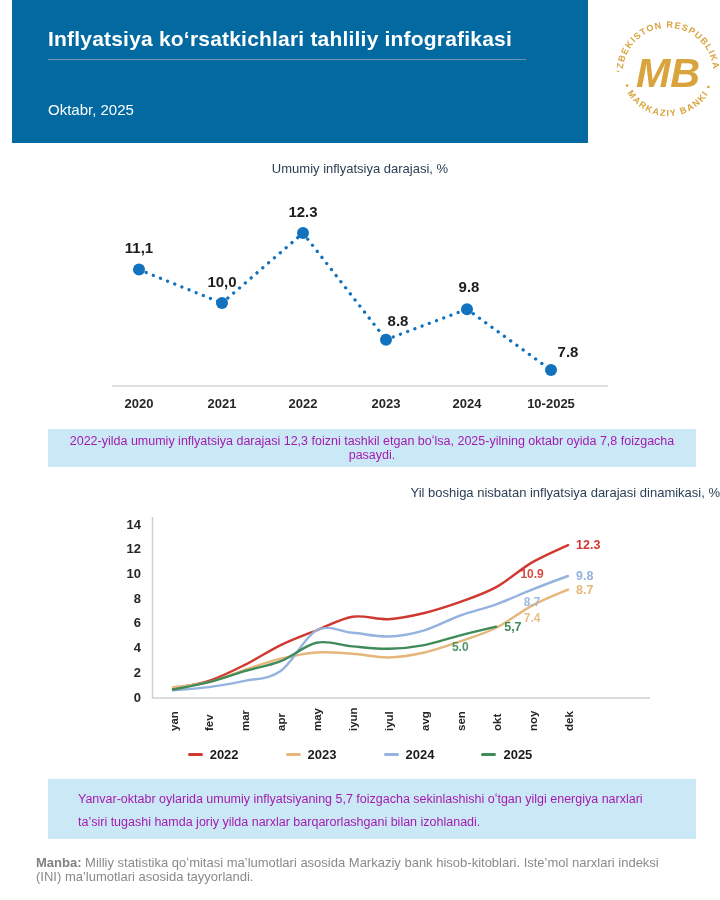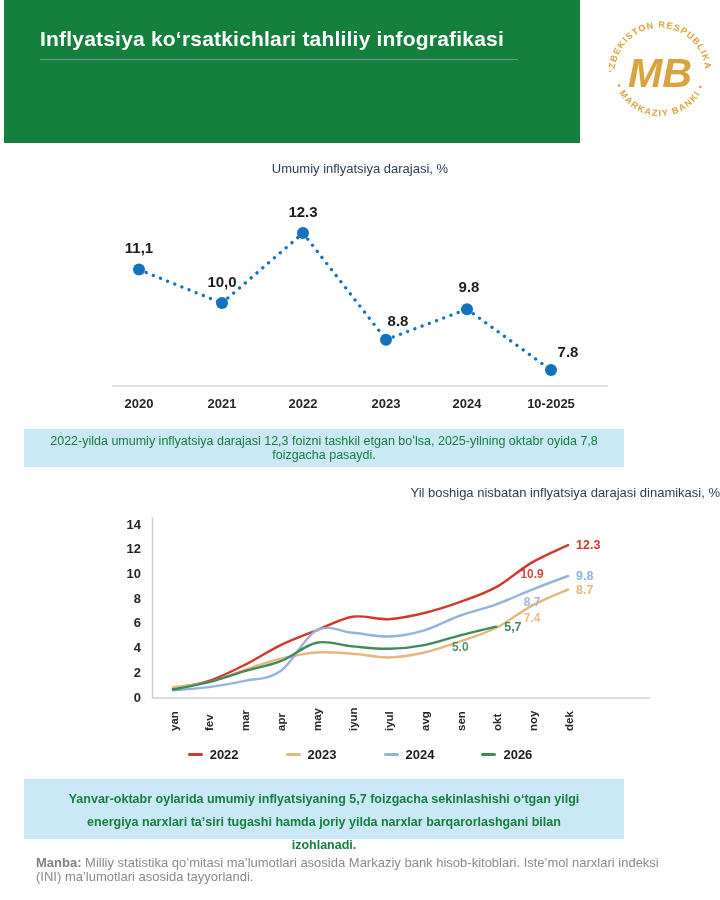--- a/index.html
+++ b/index.html
@@ -1,45 +1,45 @@
 <!DOCTYPE html>
 <html><head>
 <meta charset="utf-8">
 <style>
   html,body{margin:0;padding:0;background:#ffffff;}
   .page{
     position:relative;width:720px;height:900px;overflow:hidden;background:#ffffff;
     font-family:"Liberation Sans","DejaVu Sans",sans-serif;
   }
   
-  .header{position:absolute;left:4px;top:0;width:576px;height:143px;background:#15803d;}
+  .header{position:absolute;left:12px;top:0;width:576px;height:143px;background:#0369a1;}
   .header-title{
     position:absolute;left:36px;top:27px;width:560px;
     color:#ffffff;font-size:21px;font-weight:bold;letter-spacing:.2px;
   }
   .header-divider{position:absolute;left:36px;top:59px;width:478px;height:1px;background:#8da3b8;opacity:.75;}
-  .header-date{position:absolute;left:36px;top:101px;color:#ffffff;font-size:15px;font-weight:normal;margin-top:41px;}
+  .header-date{position:absolute;left:36px;top:101px;color:#ffffff;font-size:15px;font-weight:normal;}
   .logo{position:absolute;left:597px;top:12px;width:118px;height:118px;}
   
   .chart-title{
     position:absolute;left:0;width:720px;text-align:center;
     color:#2B3F55;font-size:13px;font-weight:500;
   }
   #chart1-title{top:161px;}
   #chart2-title{top:485px;text-align:right;}
   .chart-svg{position:absolute;left:0;}
   #chart1{top:150px;width:720px;height:270px;}
   #chart2{top:505px;width:720px;height:275px;}
   
   .callout{
-    position:absolute;left:24px;width:600px;background:#CBE8F6;color:#15803d;
+    position:absolute;left:48px;width:648px;background:#CBE8F6;color:#a21caf;
     font-size:12.5px;box-sizing:border-box;
   }
   #callout1{top:429px;height:38px;display:flex;align-items:center;justify-content:center;text-align:center;padding:0 10px;}
-  #callout2{top:779px;height:60px;padding:9px 30px 8px 30px;line-height:23px;text-align:center;font-weight:bold;}
+  #callout2{top:779px;height:60px;padding:9px 30px 8px 30px;line-height:23px;text-align:left;}
   
   .legend{
     position:absolute;left:0;top:747px;width:720px;
     display:flex;justify-content:center;gap:47px;align-items:center;
   }
   .legend-item{display:flex;align-items:center;gap:7px;}
   .legend-swatch{width:15px;height:3px;border-radius:2px;}
   .legend-label{font-size:13px;font-weight:bold;color:#1C1C1C;}
   
   .footer{
@@ -147,21 +147,21 @@
       <div class="legend-item">
         <span class="legend-swatch" style="background: rgb(230, 183, 122);"></span>
         <span class="legend-label">2023</span>
       </div>
       <div class="legend-item">
         <span class="legend-swatch" style="background: rgb(149, 179, 223);"></span>
         <span class="legend-label">2024</span>
       </div>
       <div class="legend-item">
         <span class="legend-swatch" style="background: rgb(63, 138, 89);"></span>
-        <span class="legend-label">2026</span>
+        <span class="legend-label">2025</span>
       </div>
     </div>
 
   <div class="callout" id="callout2">Yanvar-oktabr oylarida umumiy inflyatsiyaning 5,7 foizgacha sekinlashishi oʻtgan yilgi energiya narxlari taʼsiri tugashi hamda joriy yilda narxlar barqarorlashgani bilan izohlanadi.</div>
 
   <div class="footer">
     <b>Manba:</b><span> Milliy statistika qoʻmitasi maʼlumotlari asosida Markaziy bank hisob-kitoblari. Isteʼmol narxlari indeksi (INI) maʼlumotlari asosida tayyorlandi.</span>
   </div>
 
 </div>

